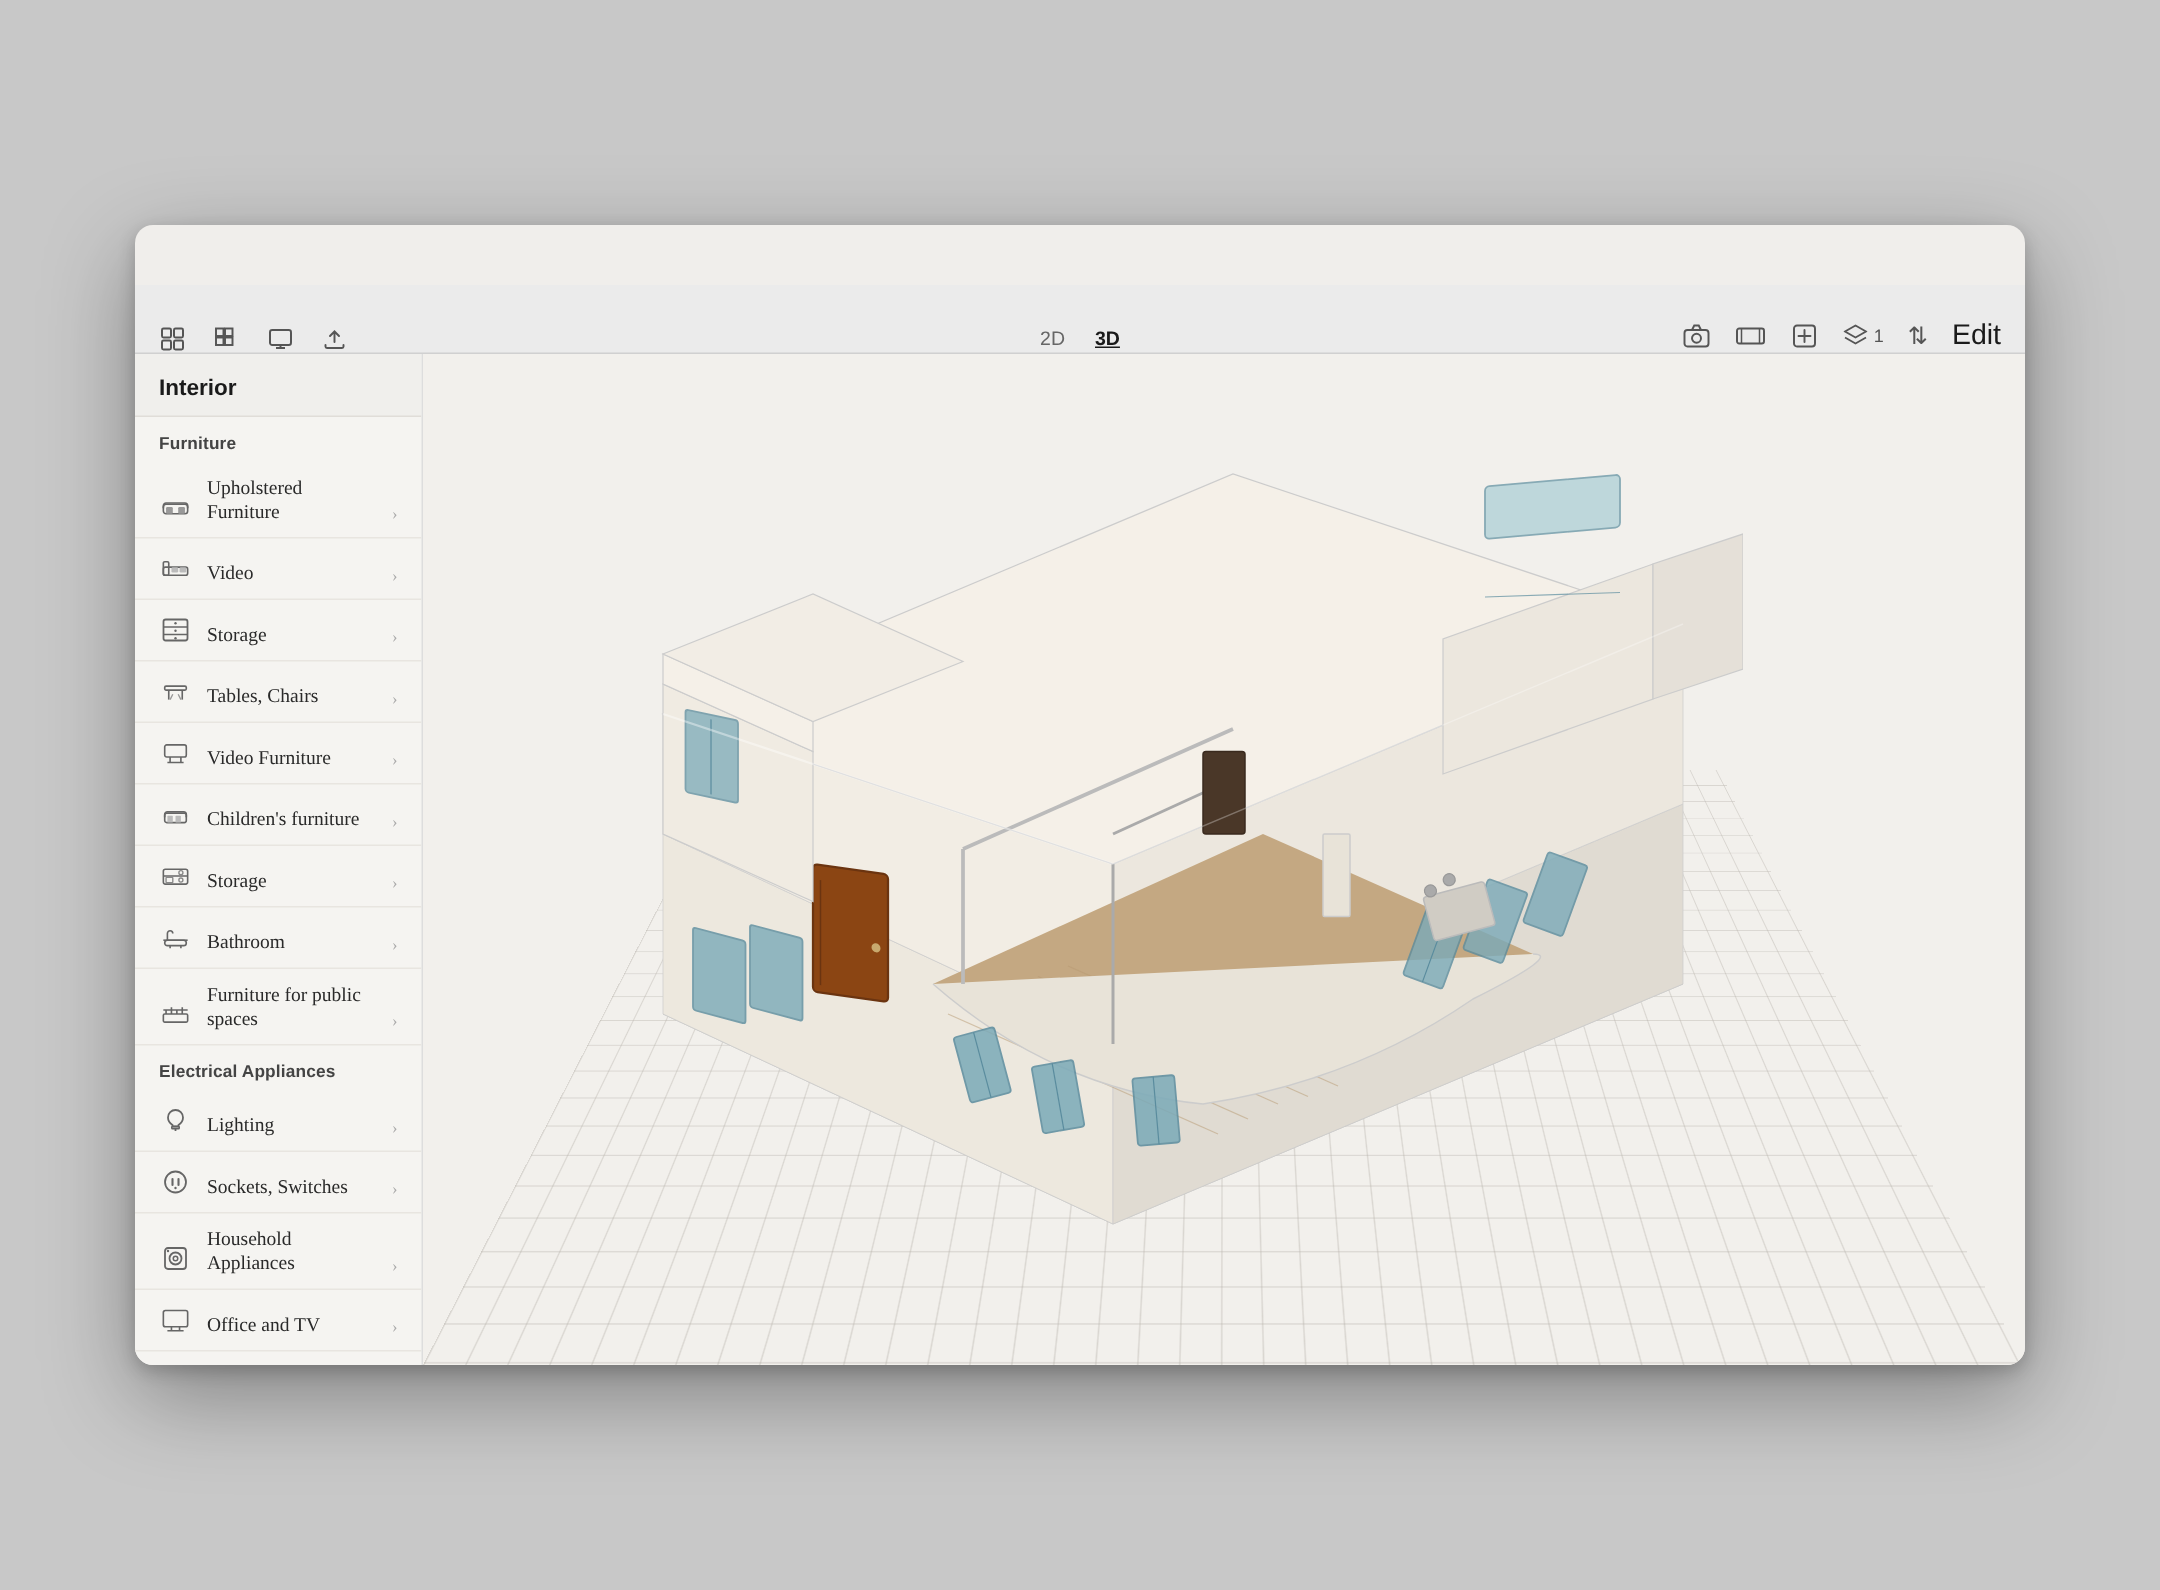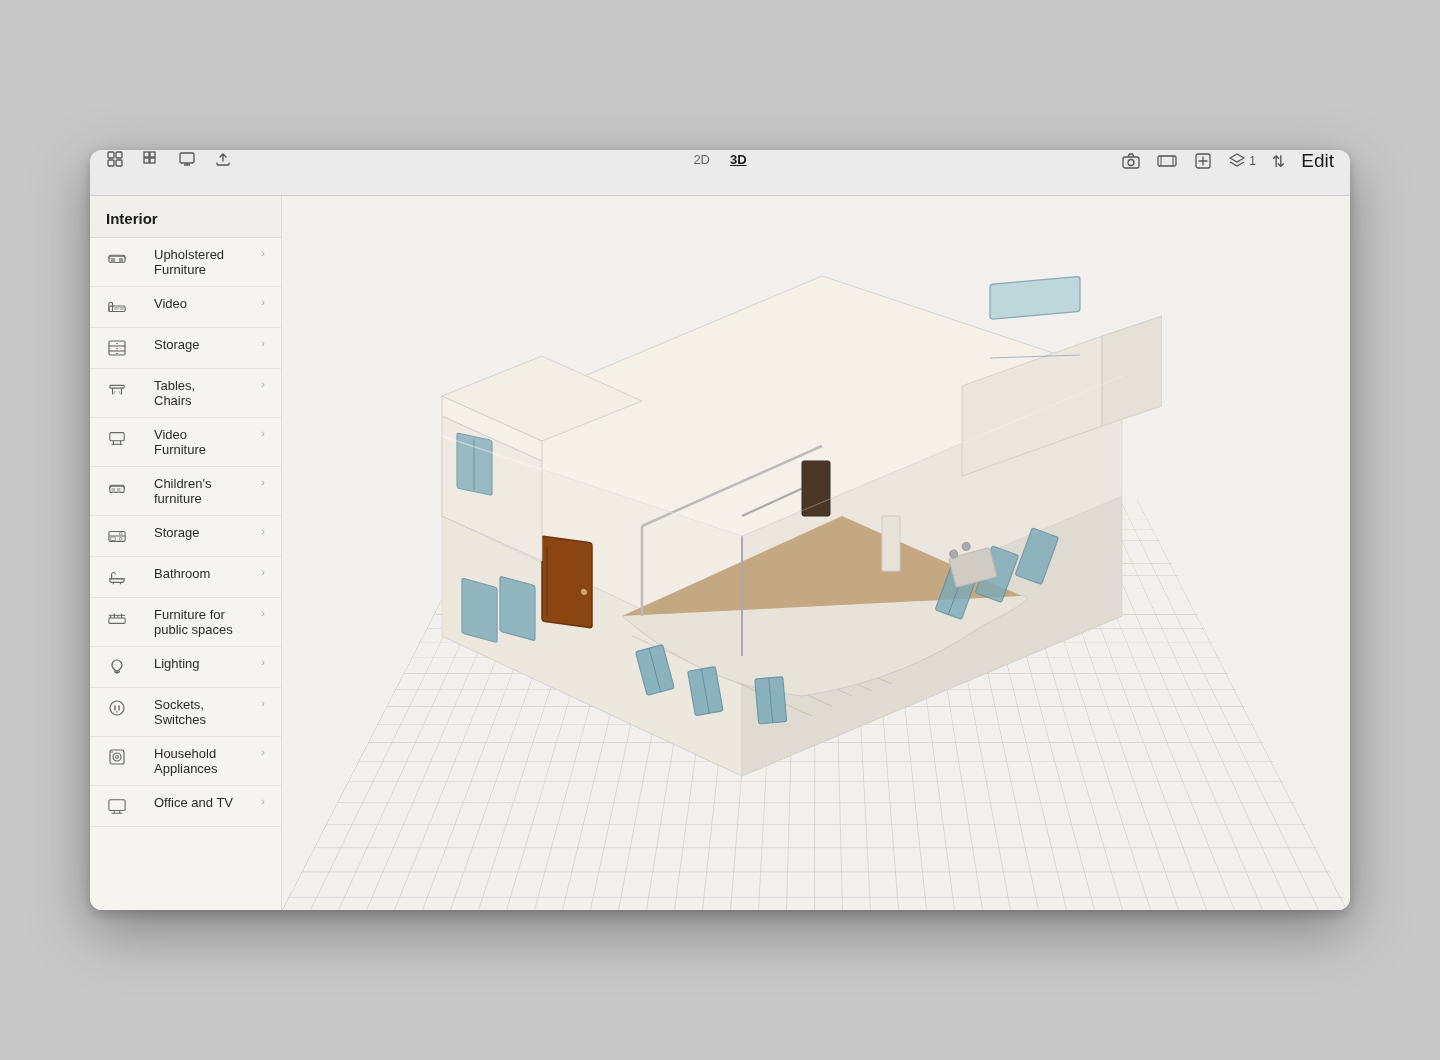--- a/index.html
+++ b/index.html
@@ -23,24 +23,25 @@
       display: flex;
       flex-direction: column;
     }
 
     
     .toolbar {
       height: 46px;
       background: #ebebeb;
       border-bottom: 1px solid #d0d0d0;
       display: flex;
-      align-items: flex-start;
+      align-items: flex-end;
       padding: 0 16px;
       gap: 18px;
       flex-shrink: 0;
+      margin-top: 40px;
     }
     .toolbar-icon {
       width: 18px;
       height: 18px;
       display: flex;
       align-items: center;
       justify-content: center;
       color: #555;
       font-size: 15px;
       cursor: pointer;
@@ -123,25 +124,26 @@
       font-size: 11.5px;
       font-weight: 700;
       color: #444;
       padding: 12px 16px 6px;
       text-transform: none;
       letter-spacing: 0.01em;
     }
 
     .sidebar-item {
       display: flex;
-      align-items: flex-start;
+      align-items: flex-end;
       padding: 9px 16px;
       cursor: pointer;
-      gap: 26px;
+      gap: 10px;
       border-bottom: 1px solid #e8e5e0;
+      font-family: Liberation Serif, serif;
     }
 
     .item-icon {
       width: 22px;
       height: 22px;
       display: flex;
       align-items: center;
       justify-content: center;
       flex-shrink: 0;
       color: #555;
@@ -274,20 +276,21 @@
       <div class="spinner-control">⇅</div>
       <div class="edit-btn">Edit</div>
     </div>
   </div>
 
   <div class="main-content">
 
     <div class="sidebar">
       <div class="sidebar-title">Interior</div>
 
+      <div class="section-header">Furniture</div>
 
       <div class="sidebar-item">
         <div class="item-icon">
           <svg viewBox="0 0 20 14" fill="none">
             <rect x="1" y="5" width="18" height="7" rx="2" stroke="#666" stroke-width="1.2"></rect>
             <rect x="3" y="7" width="5" height="5" rx="1" fill="#999"></rect>
             <rect x="12" y="7" width="5" height="5" rx="1" fill="#999"></rect>
             <path d="M1 8V6a2 2 0 012-2h14a2 2 0 012 2v2" stroke="#666" stroke-width="1.2"></path>
           </svg>
         </div>
@@ -398,20 +401,21 @@
             <line x1="7" y1="3" x2="7" y2="8" stroke="#666" stroke-width="1.2"></line>
             <line x1="11" y1="5" x2="11" y2="8" stroke="#666" stroke-width="1.2"></line>
             <line x1="15" y1="3" x2="15" y2="8" stroke="#666" stroke-width="1.2"></line>
             <line x1="1" y1="5" x2="19" y2="5" stroke="#666" stroke-width="1.1"></line>
           </svg>
         </div>
         <span class="item-label">Furniture for public spaces</span>
         <span class="item-chevron">›</span>
       </div>
 
+      <div class="section-header">Electrical Appliances</div>
 
       <div class="sidebar-item">
         <div class="item-icon">
           <svg viewBox="0 0 16 18" fill="none">
             <path d="M8 2a5 5 0 015 5c0 2.5-1.5 4-3 5v1H6v-1C4.5 11 3 9.5 3 7a5 5 0 015-5z" stroke="#666" stroke-width="1.2"></path>
             <rect x="5.5" y="13" width="5" height="1.5" rx="0.5" stroke="#666" stroke-width="1"></rect>
             <line x1="8" y1="14.5" x2="8" y2="16" stroke="#666" stroke-width="1.2"></line>
           </svg>
         </div>
         <span class="item-label">Lighting</span>

